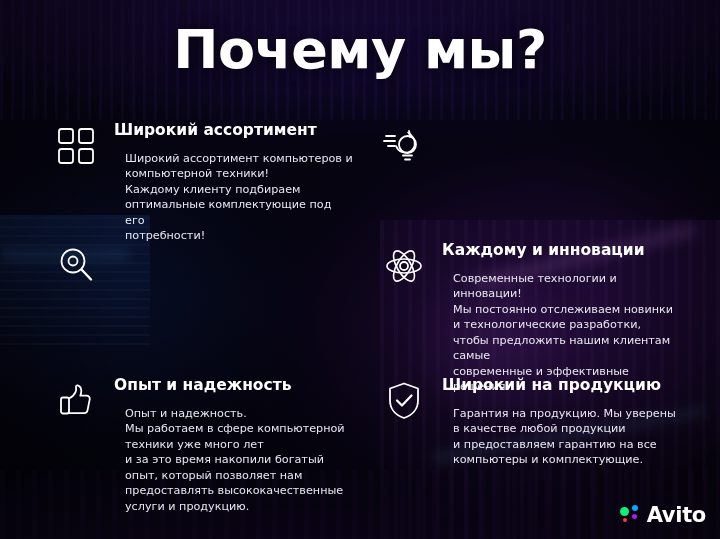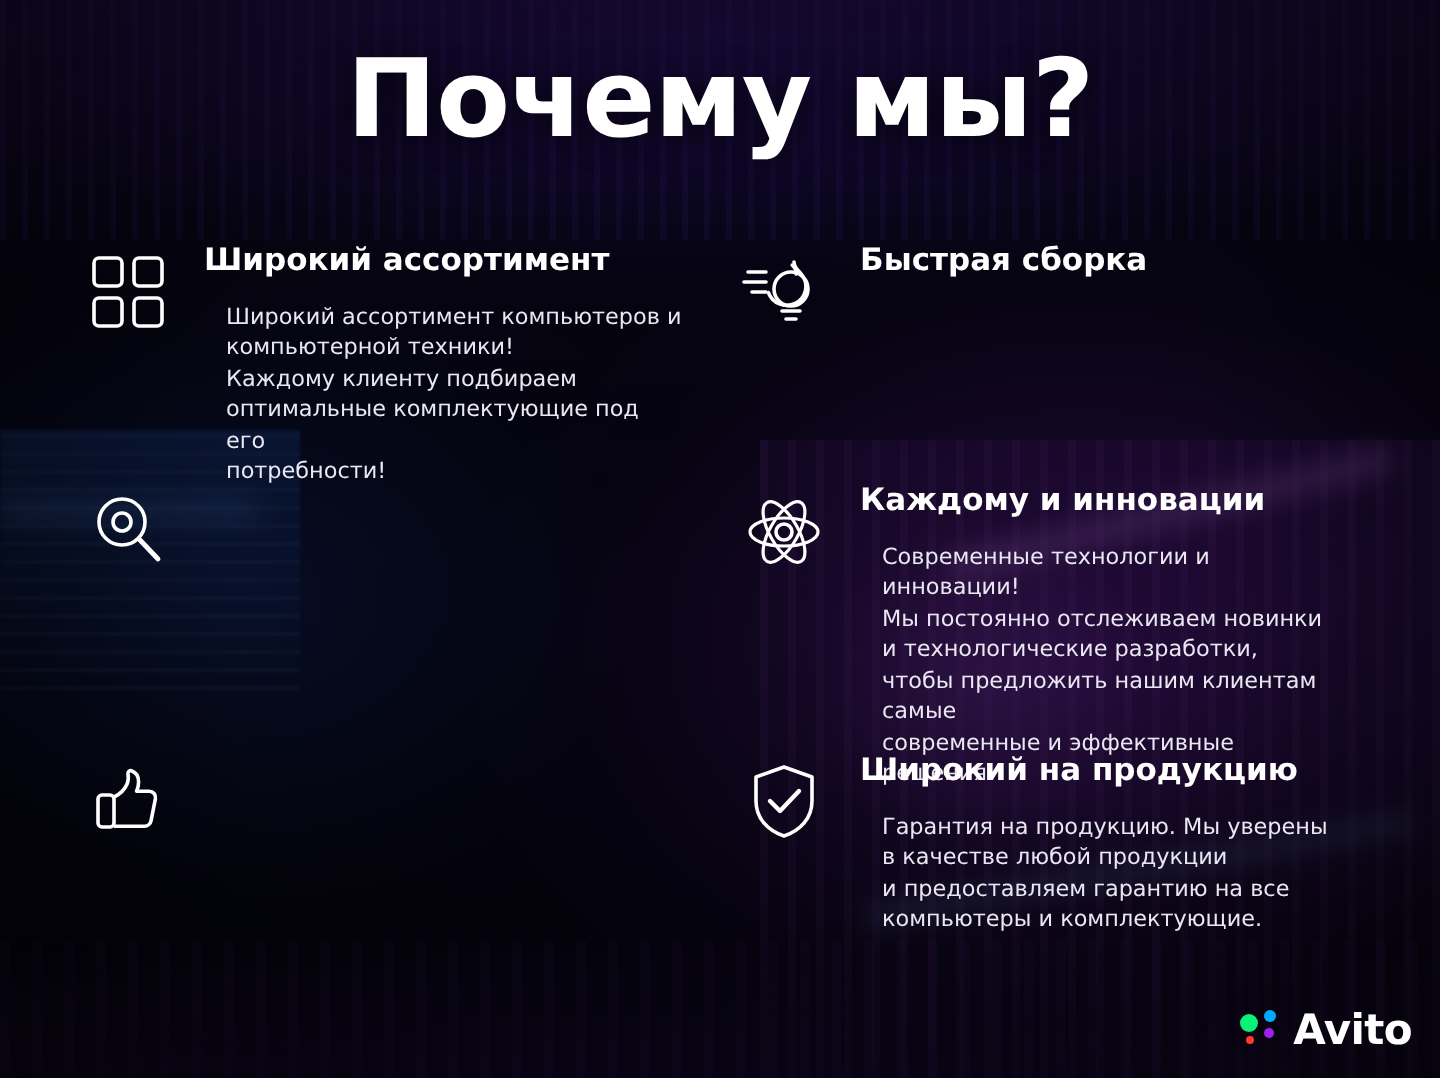--- a/index.html
+++ b/index.html
@@ -95,21 +95,21 @@
     color: #ffffff;
     font-size: 54px;
     font-weight: bold;
     letter-spacing: -0.5px;
     font-family: "DejaVu Sans", sans-serif;
     text-shadow: 0 2px 16px rgba(0,0,0,0.7);
   }
   .grid {
     position: absolute;
     top: 120px;
-    left: 40px;
+    left: 52px;
     width: 640px;
     display: grid;
     grid-template-columns: 312px 312px;
     column-gap: 16px;
     row-gap: 0px;
   }
   .cell { position: relative; }
   .cell.c1 { height: 120px; }
   .cell.c2 { height: 120px; }
   .cell.c3 { height: 135px; }
@@ -230,21 +230,20 @@
           <div class="ico">
             <svg width="44" height="44" viewBox="0 0 44 44" fill="none">
               <path d="M27 7c0 3 2.5 4.5 4 6.5 3.6 4.8 2 11.6-3.4 14.2-5.2 2.5-11.4 0-13.4-5.4" stroke="#ffffff" stroke-width="1.8" stroke-linecap="round"></path>
               <circle cx="25.5" cy="20.5" r="8.5" stroke="#ffffff" stroke-width="1.8"></circle>
               <path d="M26 8.5c1.5 1.4 2.2 3 2 4.6" stroke="#ffffff" stroke-width="1.6" stroke-linecap="round"></path>
               <path d="M4 12h9M2 17h11M6 22h7" stroke="#ffffff" stroke-width="1.8" stroke-linecap="round"></path>
               <path d="M21 31.5h9M23 35.5h5" stroke="#ffffff" stroke-width="1.8" stroke-linecap="round"></path>
             </svg>
           </div>
           <div class="txt">
-            <p class="h">Быстрая сборка</p>
           </div>
         </div>
       </div>
 
       <div class="cell c3">
         <div class="item">
           <div class="ico">
             <svg width="44" height="44" viewBox="0 0 44 44" fill="none">
               <circle cx="19" cy="17" r="11.5" stroke="#ffffff" stroke-width="1.8"></circle>
               <circle cx="19" cy="17" r="4.5" stroke="#ffffff" stroke-width="1.8"></circle>
@@ -275,20 +274,30 @@
         </div>
       </div>
 
       <div class="cell c5">
         <div class="item">
           <div class="ico">
             <svg width="44" height="44" viewBox="0 0 44 44" fill="none">
               <path d="M15 19.5c2.6-1.2 5.4-3.8 6.6-6.6.7-1.7.6-3.6.4-5 -.1-1 .8-1.8 1.7-1.5 2 .7 3.6 2.6 3.6 5.6 0 1.9-.5 3.5-1 4.6h6.3c2 0 3.5 1.8 3.1 3.8l-2.2 11c-.3 1.6-1.7 2.7-3.3 2.7H15" stroke="#ffffff" stroke-width="1.8" stroke-linejoin="round"></path>
               <rect x="7" y="18.5" width="8" height="16" rx="2" stroke="#ffffff" stroke-width="1.8"></rect>
             </svg>
+          </div>
+          <div class="txt">
+            <p class="h">Опыт и надежность</p>
+            <p class="p">Опыт и надежность.
+Мы работаем в сфере компьютерной
+техники уже много лет
+и за это время накопили богатый
+опыт, который позволяет нам
+предоставлять высококачественные
+услуги и продукцию.</p>
           </div>
         </div>
       </div>
 
       <div class="cell c6">
         <div class="item">
           <div class="ico">
             <svg width="44" height="44" viewBox="0 0 44 44" fill="none">
               <path d="M22 4.5l14 5v12c0 8.6-5.8 14.8-14 17.5-8.2-2.7-14-8.9-14-17.5v-12l14-5z" stroke="#ffffff" stroke-width="1.8" stroke-linejoin="round"></path>
               <path d="M15 21.5l5 5 9.5-10" stroke="#ffffff" stroke-width="2.2" stroke-linecap="round" stroke-linejoin="round"></path>

